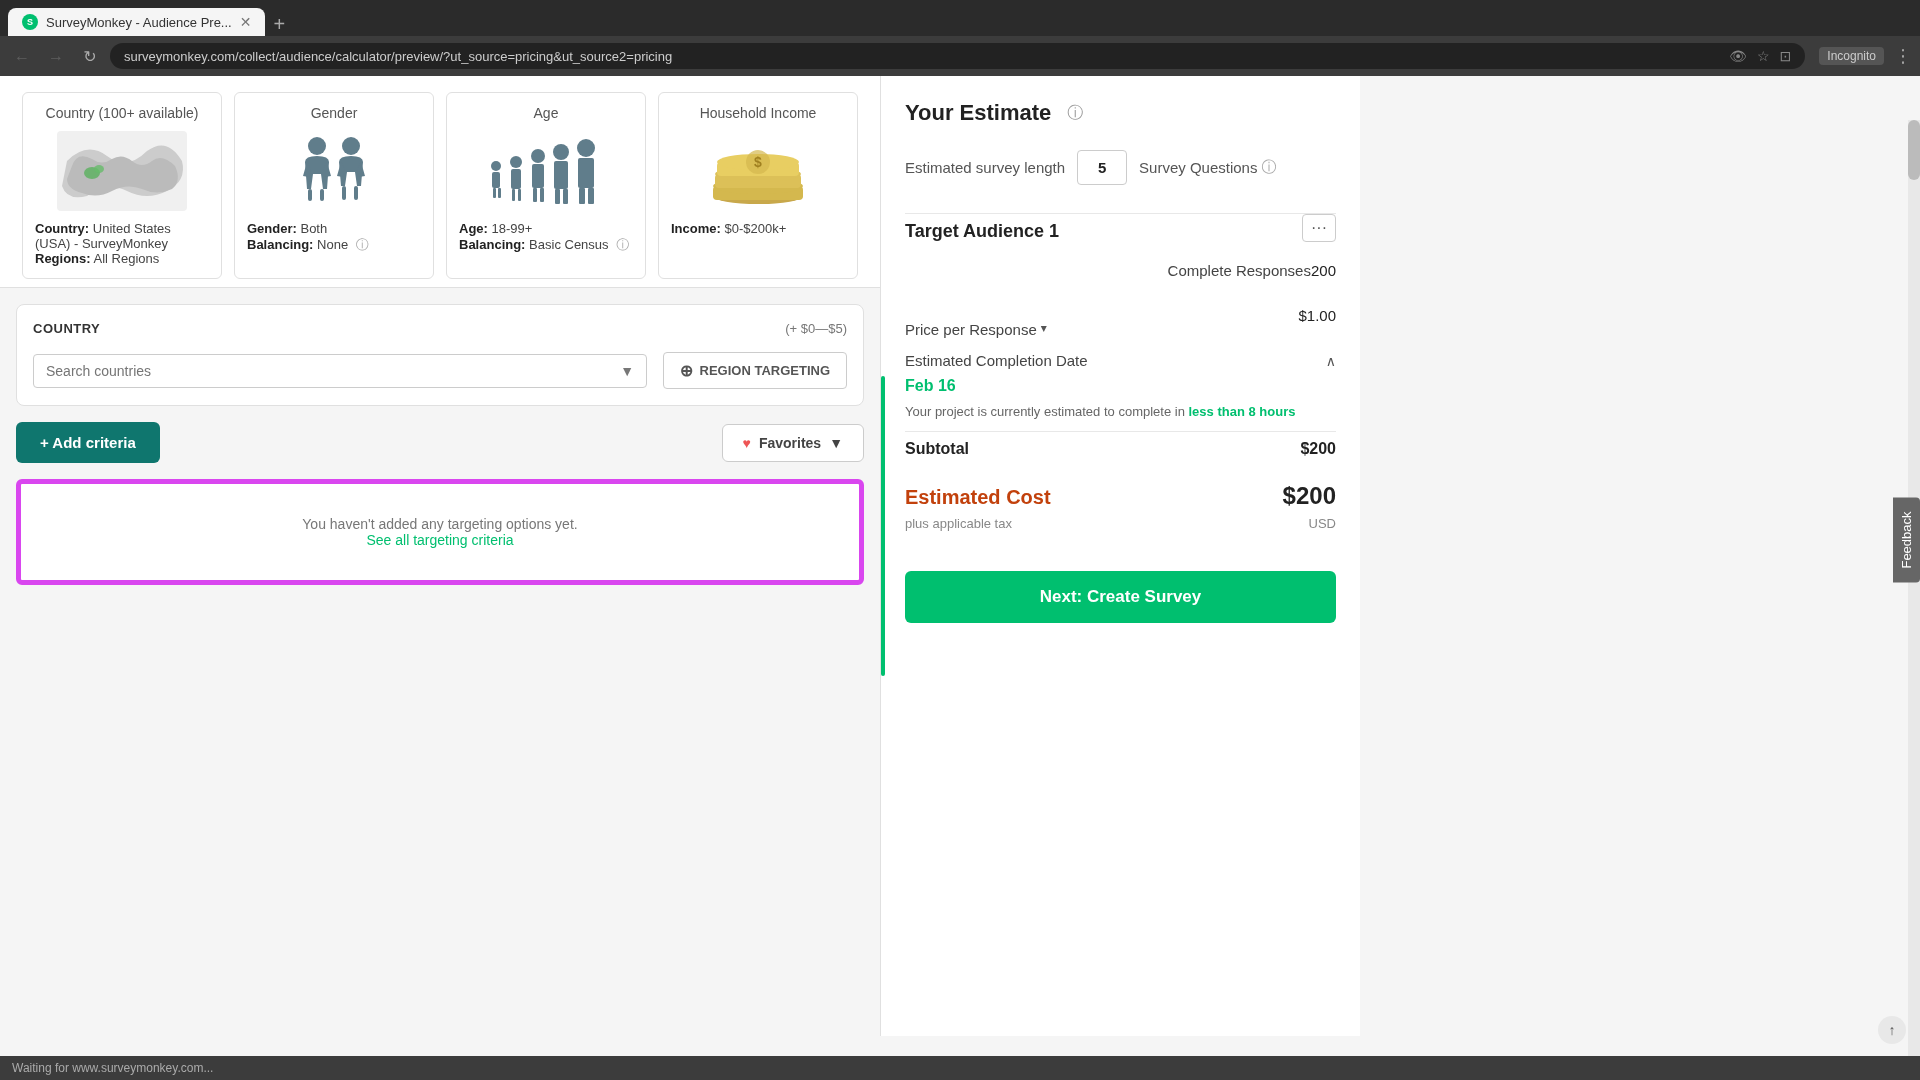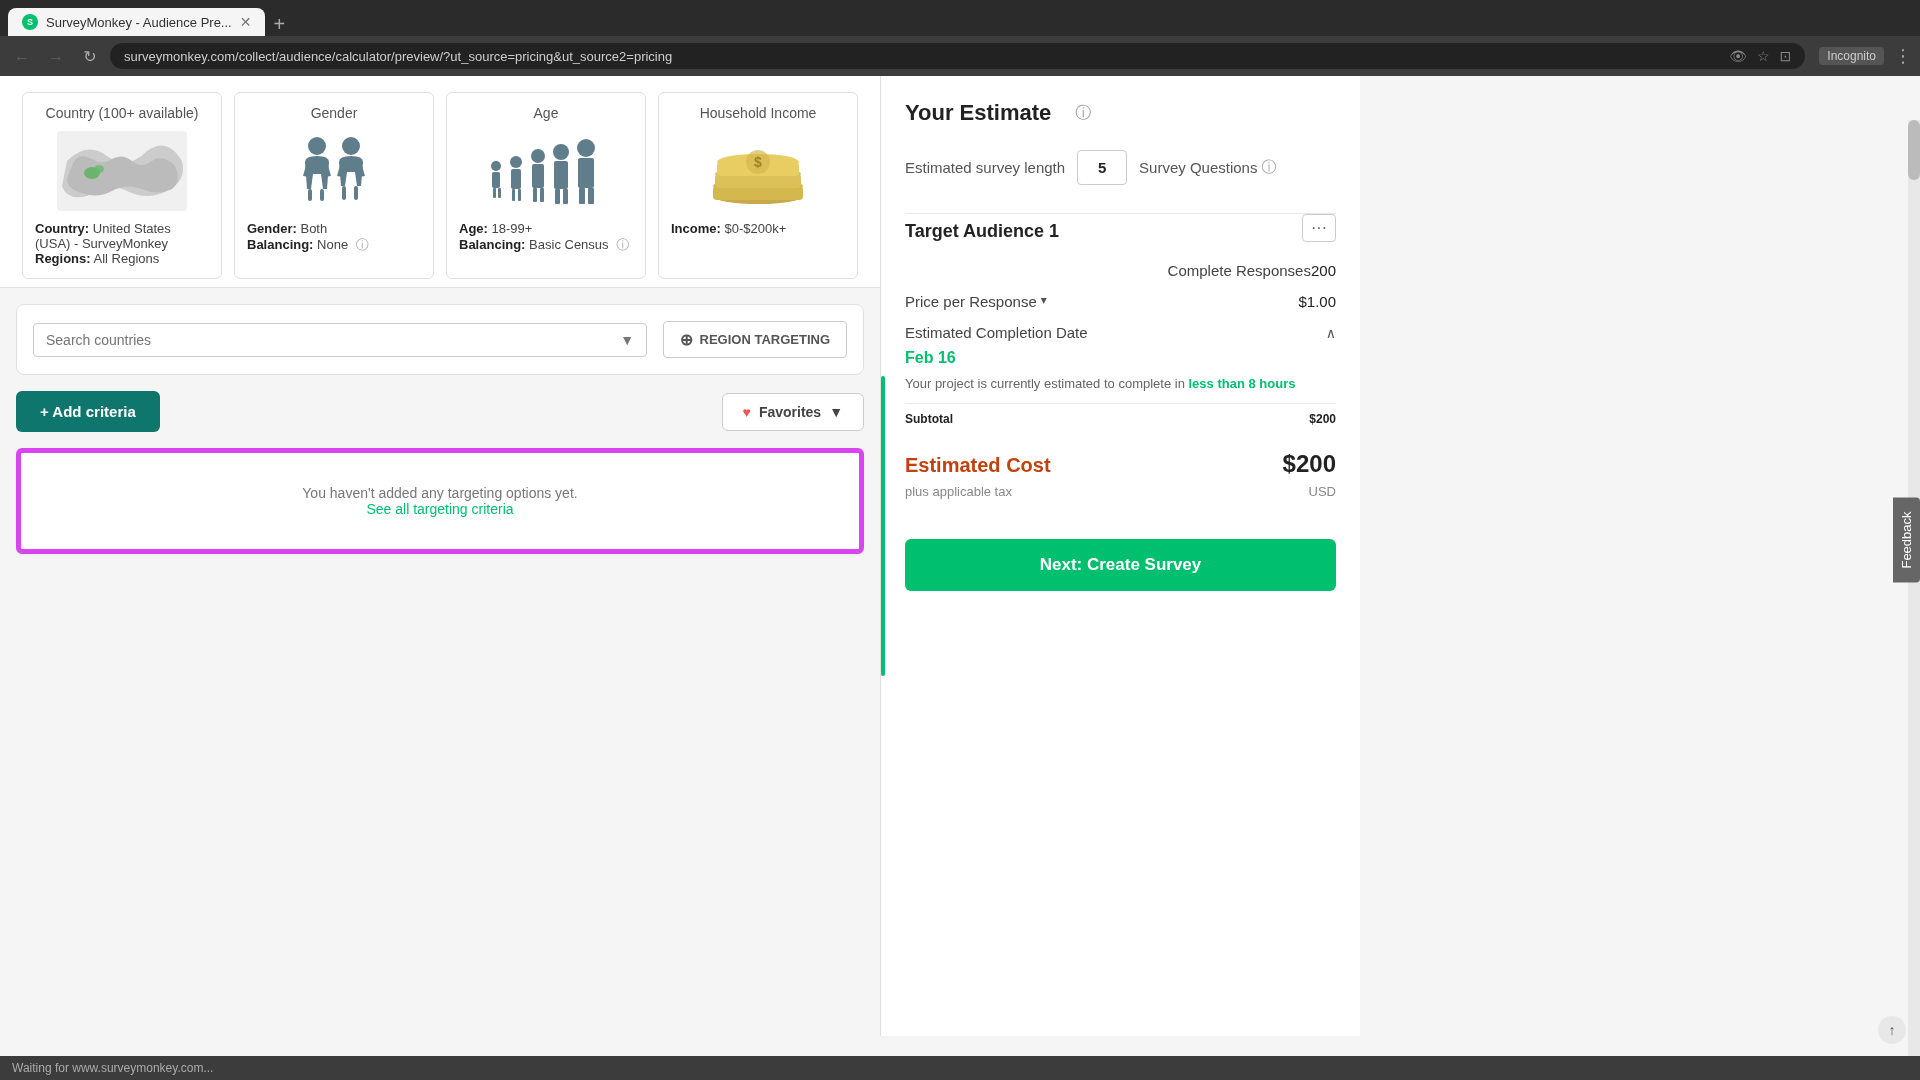--- a/index.html
+++ b/index.html
@@ -273,21 +273,21 @@
       width: 480px;
       background: white;
       border-left: 1px solid #e0e0e0;
       padding: 24px;
       overflow-y: auto;
       position: relative;
     }
     .estimate-header {
       display: flex;
       align-items: center;
-      gap: 24px;
+      gap: 16px;
       margin-bottom: 24px;
     }
     .estimate-title {
       font-size: 22px;
       font-weight: 700;
       color: #222;
     }
     .help-icon {
       color: #999;
       font-size: 16px;
@@ -367,20 +367,21 @@
       justify-content: space-between;
       align-items: center;
       margin-bottom: 14px;
       font-size: 15px;
     }
     .ppr-label {
       color: #444;
       display: flex;
       align-items: flex-start;
       gap: 4px;
+      margin-top: 28px;
     }
     .chevron-down { color: #555; font-size: 12px; }
 
     
     .green-bar {
       width: 4px;
       background: #00bf6f;
       border-radius: 2px;
       position: absolute;
       left: 0;
@@ -421,21 +422,21 @@
     }
     .completion-desc .less-than {
       color: #00bf6f;
       font-weight: 600;
     }
 
     .subtotal-row {
       display: flex;
       justify-content: space-between;
       margin-bottom: 24px;
-      font-size: 12px;
+      font-size: 16px;
       font-weight: 600;
       color: #222;
     }
 
     .estimated-cost-section {
       padding-bottom: 20px;
       margin-bottom: 20px;
     }
     .cost-row {
       display: flex;
@@ -655,20 +656,24 @@
           </svg>
         </div>
         <div class="criteria-card-info">
           <span class="label">Income:</span>
           <span>$0-$200k+</span>
         </div>
       </div>
     </div>
 
     <div class="country-section">
+      <div class="section-header">
+        <span class="section-title">COUNTRY</span>
+        <span class="section-price">(+ $0—$5)</span>
+      </div>
       <div class="search-row">
         <div class="search-input-wrapper">
           <input type="text" placeholder="Search countries" style="">
           <span class="dropdown-arrow">▼</span>
         </div>
         <button class="region-btn">
           <span style="font-size:16px;">⊕</span>
           <span>REGION TARGETING</span>
         </button>
       </div>

